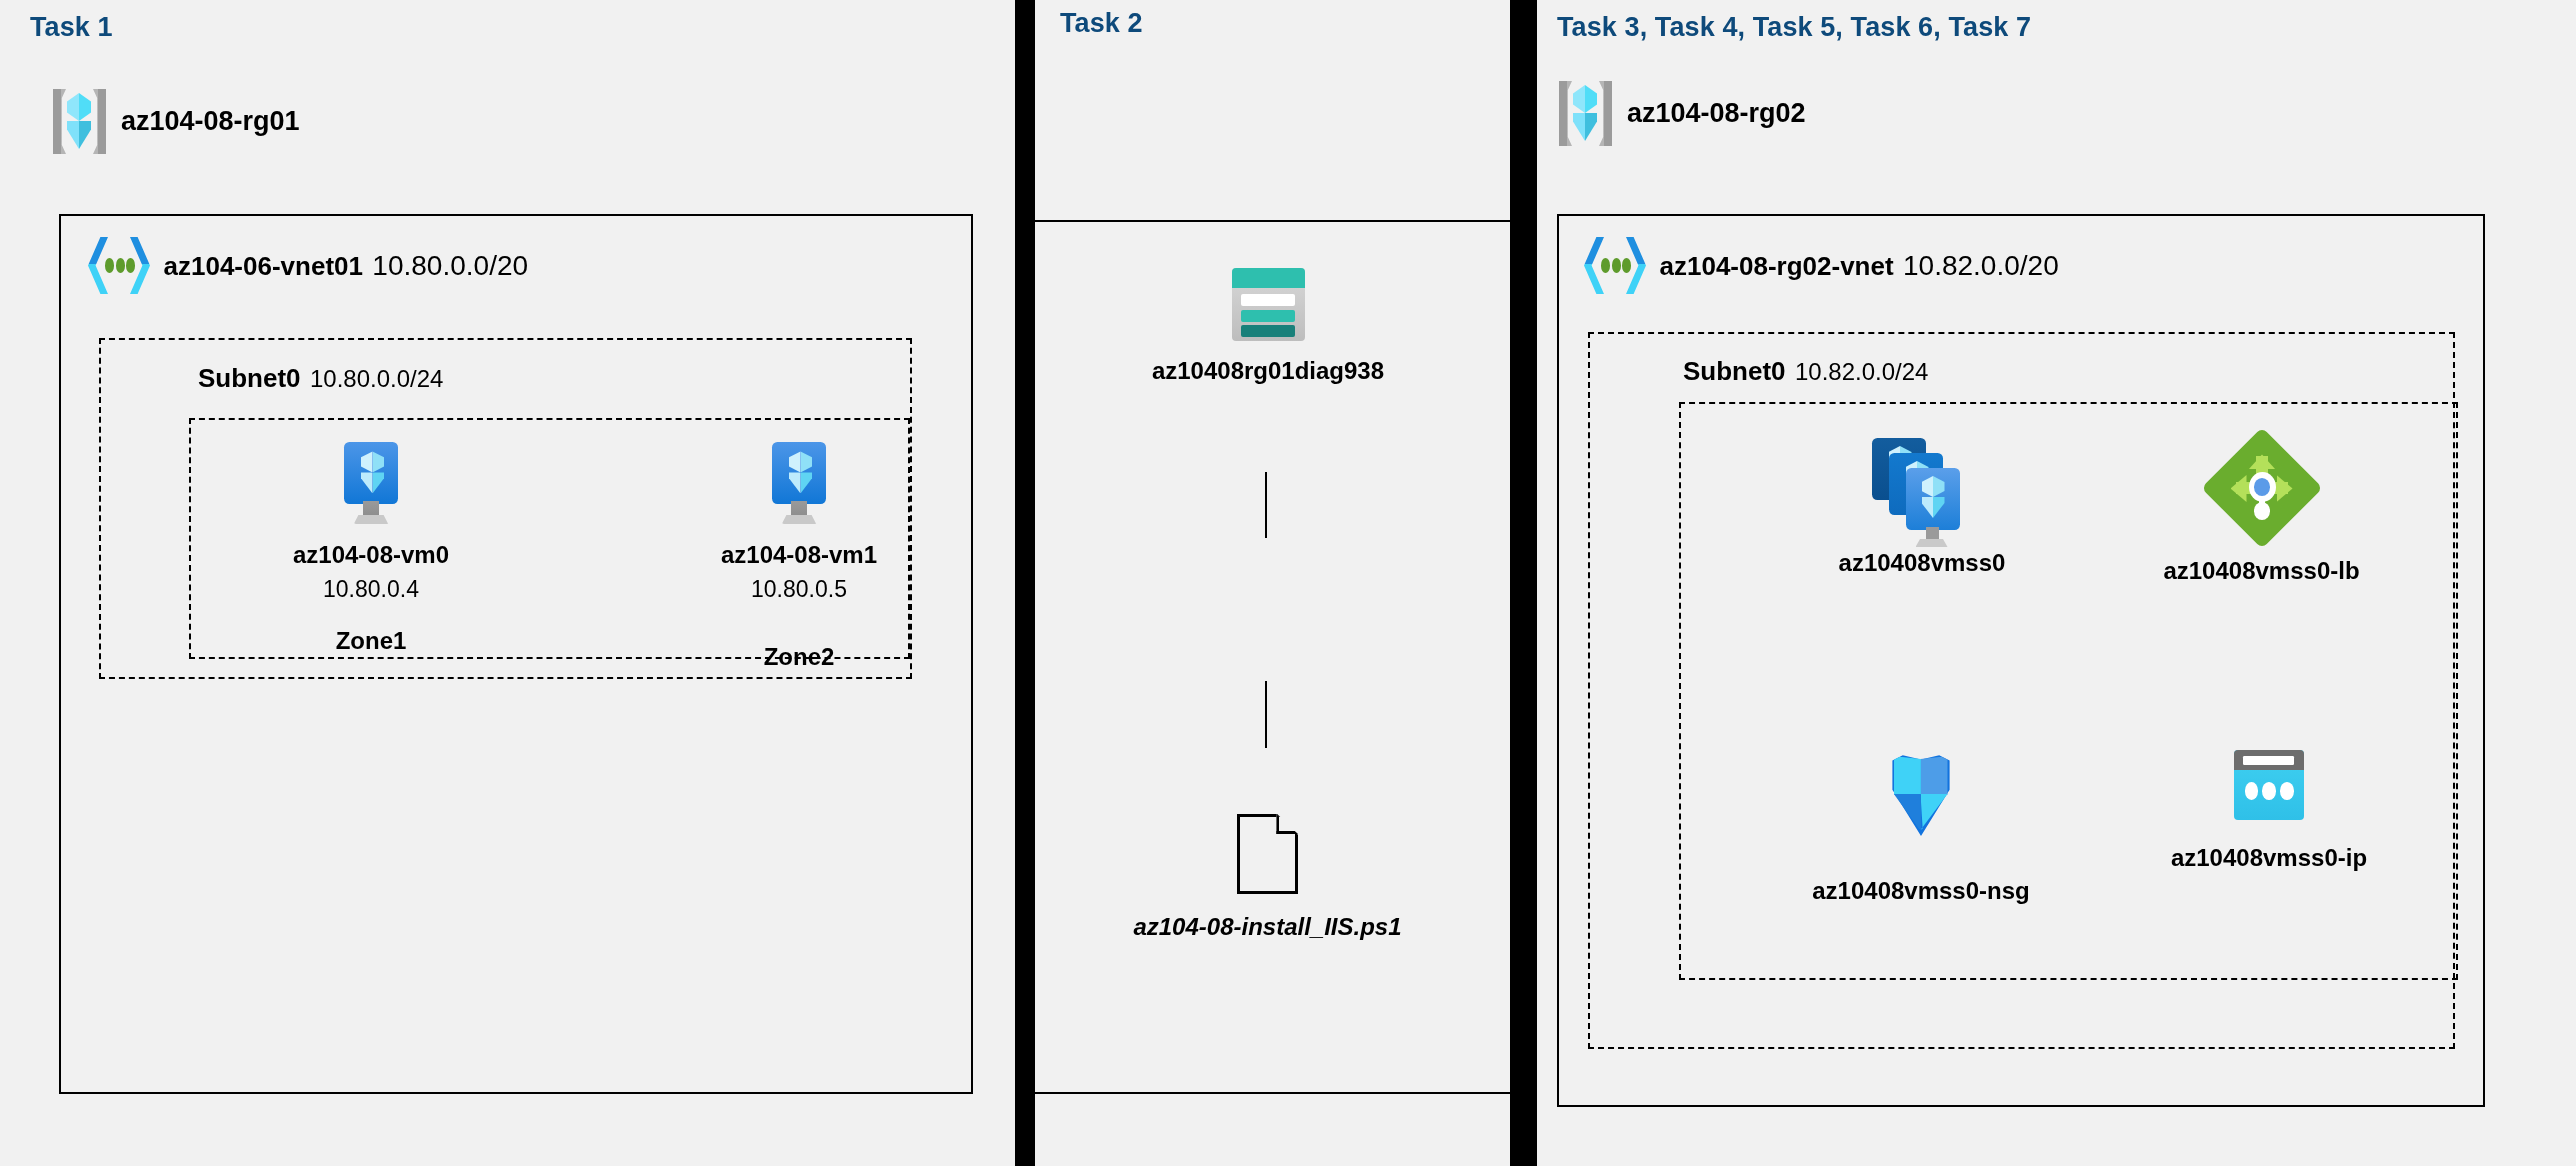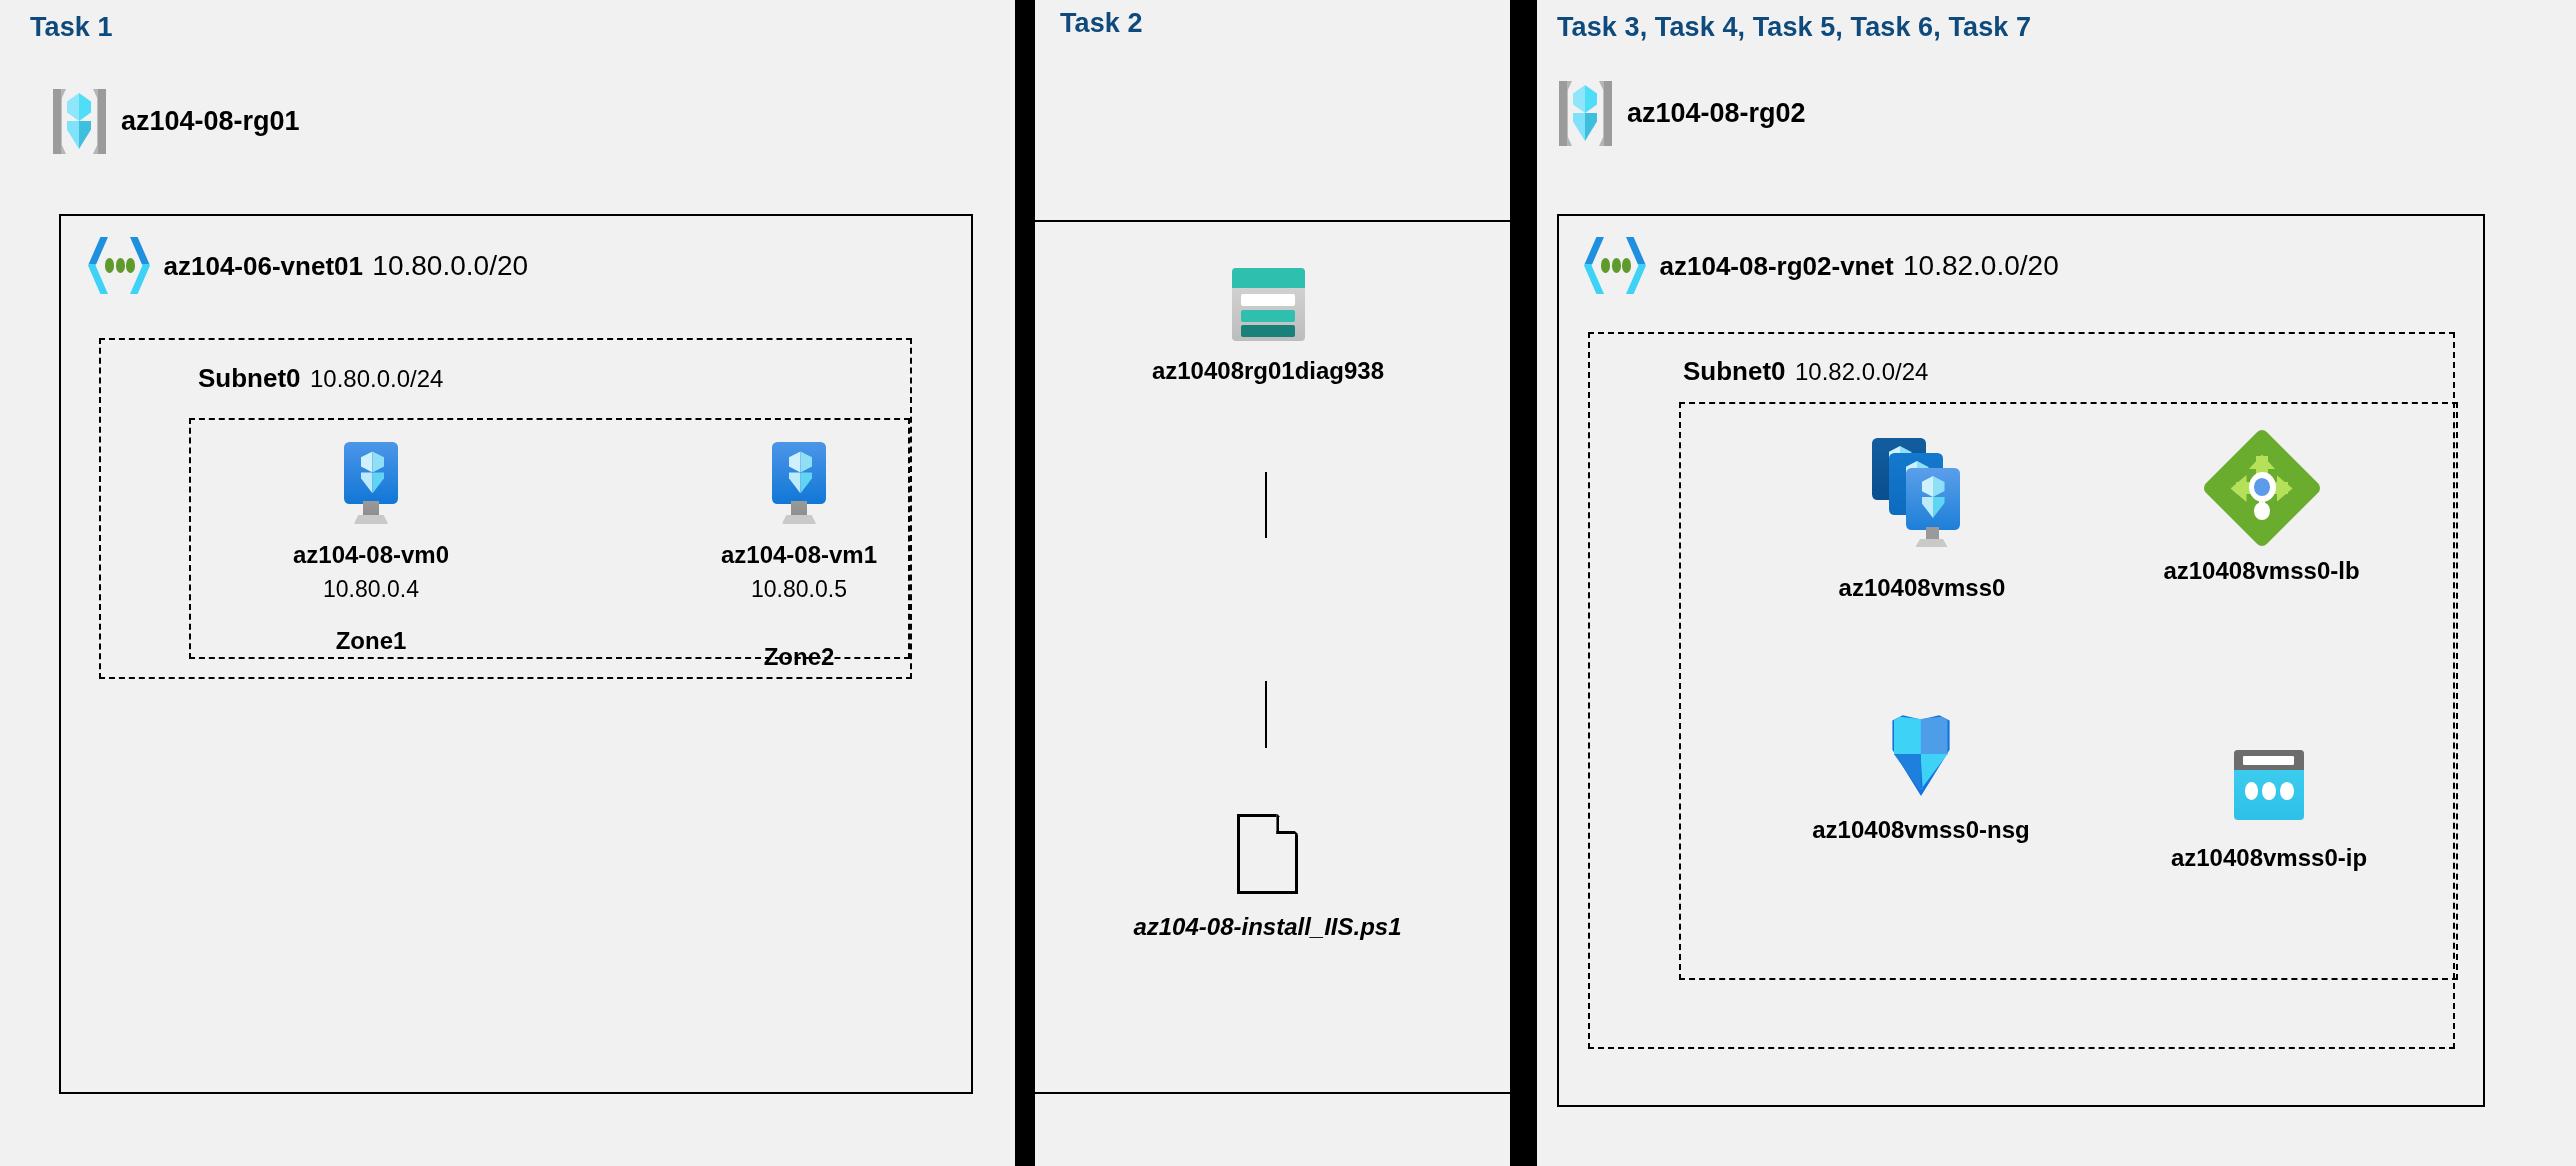--- a/index.html
+++ b/index.html
@@ -361,21 +361,21 @@
       <span class="sc sc3"></span>
       <span class="cubelet" style="left:50px;top:38px;width:21.6px;height:39px;">
           <i class="a"></i>
           <i class="b"></i>
           <i class="c"></i>
           <i class="d"></i>
         </span>
       <span class="stand"></span>
         <span class="base"></span>
     </div>
-    <div class="cap" style="margin-top:44px;">az10408vmss0</div>
+    <div class="cap" style="margin-top:19px;">az10408vmss0</div>
   </div>
 
   <div class="node" style="left:2110px;top:445px;width:303px;">
     <div class="lb-icon">
       <span class="dia"></span>
       <span class="glyph">
         <span class="arrow au"></span>
           <span class="auh"></span>
         <span class="arrow al"></span>
           <span class="alh"></span>
@@ -383,21 +383,21 @@
           <span class="arh"></span>
         <span class="neck"></span>
           <span class="ring"></span>
           <span class="core"></span>
           <span class="drop"></span>
       </span>
     </div>
     <div class="cap" style="margin-top:26px;">az10408vmss0-lb</div>
   </div>
 
-  <div class="node" style="left:1766px;top:712px;width:310px;">
+  <div class="node" style="left:1766px;top:752px;width:310px;gap:21px;">
     <div class="nsg-icon">
       <span class="sh"></span>
       <span class="q q1"></span>
         <span class="q q2"></span>
         <span class="q q3"></span>
         <span class="q q4"></span>
     </div>
     <div class="cap" style="margin-top:20px;">az10408vmss0-nsg</div>
   </div>
 

